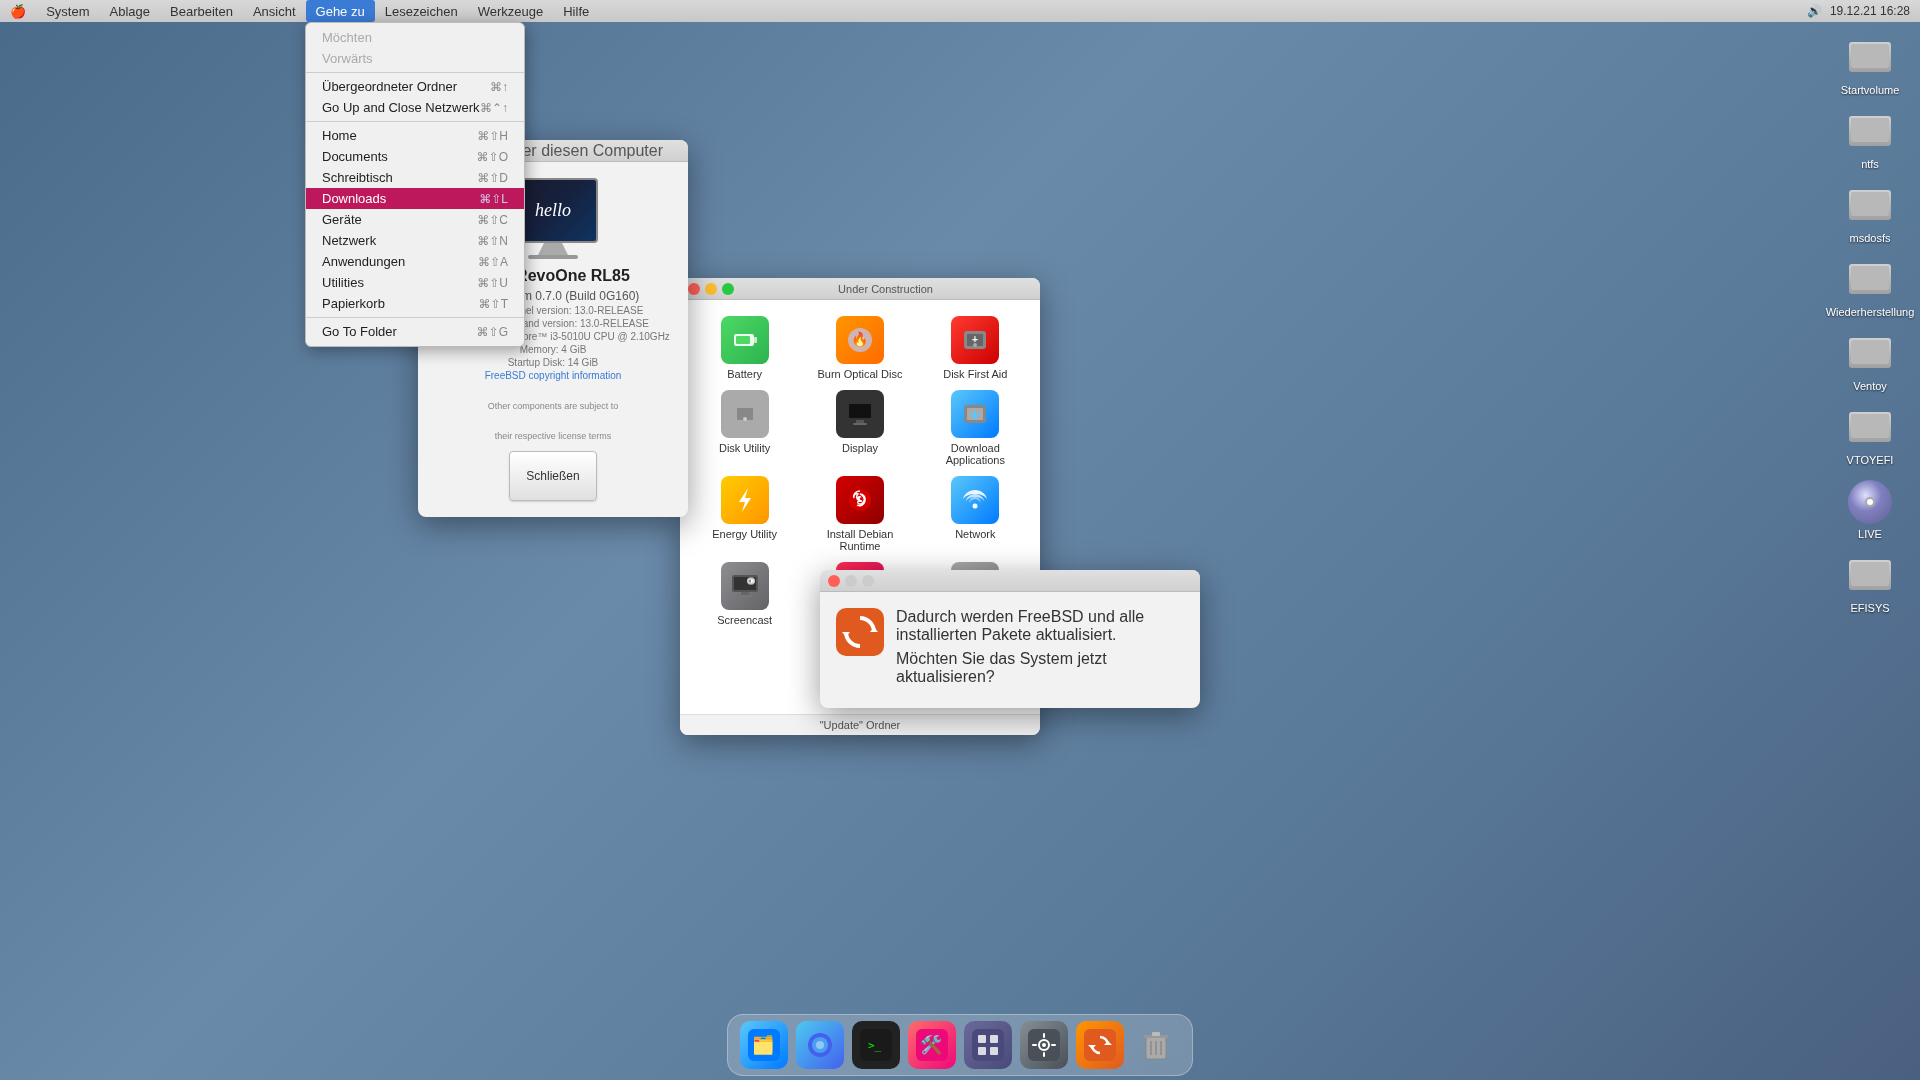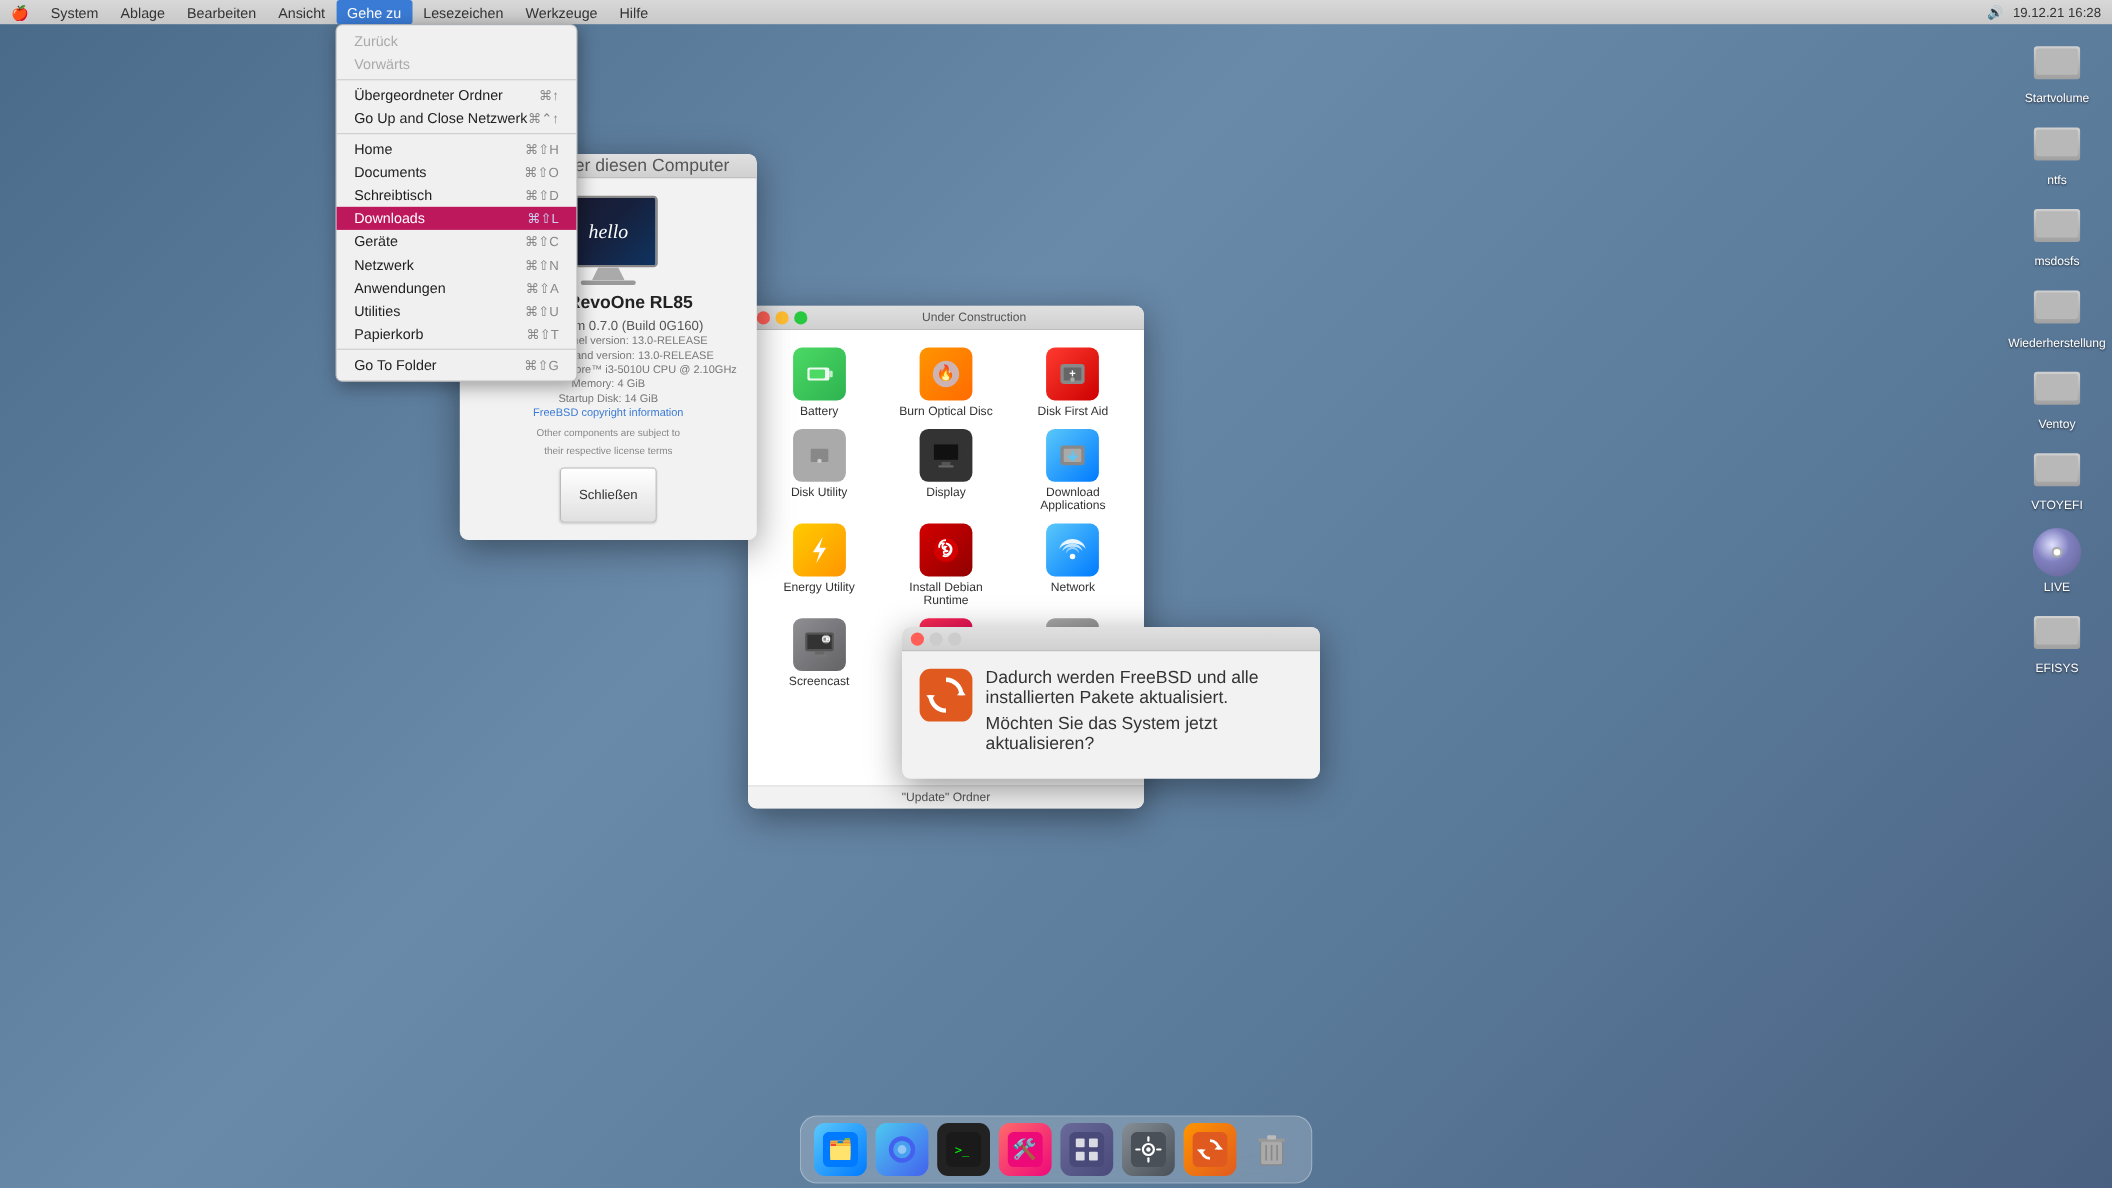--- a/index.html
+++ b/index.html
@@ -186,21 +186,21 @@
       margin-bottom: 2px;
     }
     .about-link {
       font-size: 10px;
       color: #3a7bd5;
       cursor: pointer;
     }
     .about-license {
       font-size: 9px;
       color: #888;
-      margin-top: 7px;
+      margin-top: 20px;
       text-align: center;
     }
     .about-close-btn {
       display: inline-block;
       background: linear-gradient(to bottom, #fff, #e0e0e0);
       border: 1px solid #bbb;
       border-radius: 4px;
       padding: 17px 16px;
       font-size: 12px;
       color: #333;
@@ -449,21 +449,21 @@
     <span class="menubar-item">Werkzeuge</span>
     <span class="menubar-item">Hilfe</span>
     <div class="menubar-right">
       <span>🔊</span>
       <span>19.12.21 16:28</span>
     </div>
   </div>
 
   <div class="dropdown-menu">
     <div class="dropdown-item disabled">
-      <span>Zurück</span>
+      <span>Möchten</span>
     </div>
     <div class="dropdown-item disabled">
       <span>Vorwärts</span>
     </div>
     <div class="dropdown-separator"></div>
     <div class="dropdown-item">
       <span>Übergeordneter Ordner</span>
       <span class="shortcut">⌘↑</span>
     </div>
     <div class="dropdown-item">

